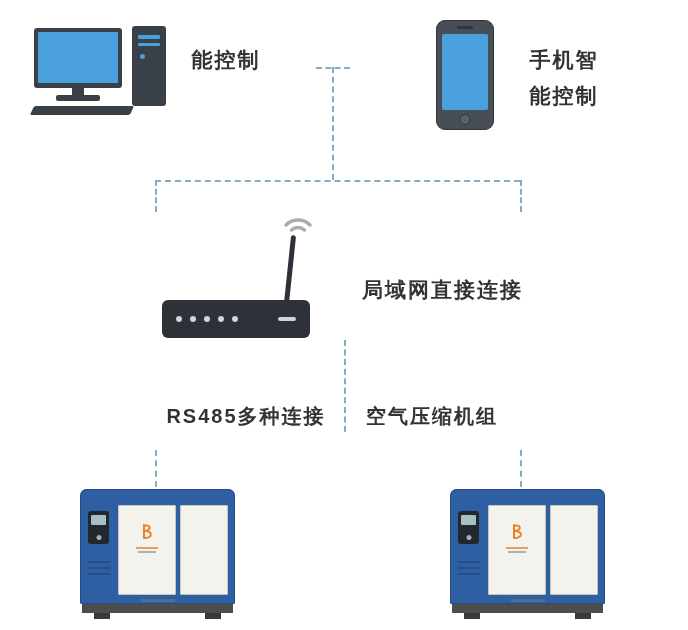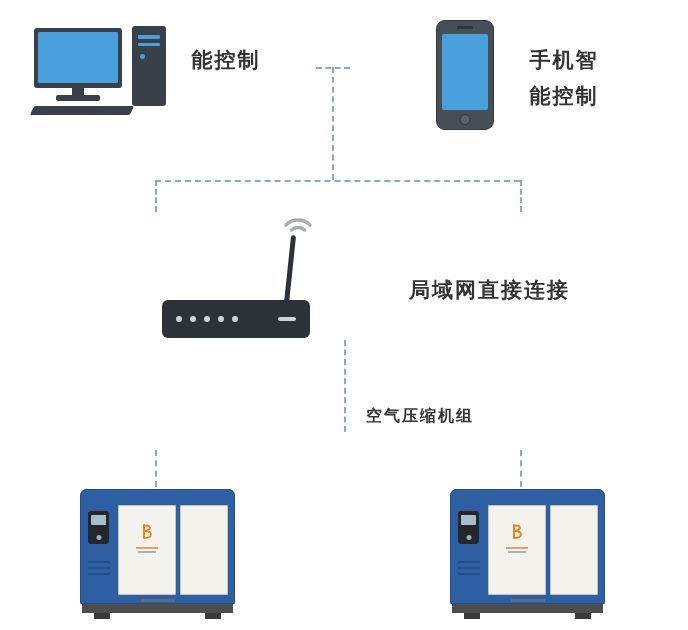--- a/index.html
+++ b/index.html
@@ -113,23 +113,24 @@
     <div class="router-body">
       <div class="router-dot" style="left:14px;"></div>
       <div class="router-dot" style="left:28px;"></div>
       <div class="router-dot" style="left:42px;"></div>
       <div class="router-dot" style="left:56px;"></div>
       <div class="router-dot" style="left:70px;"></div>
       <div class="router-slot"></div>
     </div>
   </div>
 
-  <div class="diagram-label" style="left:362px;top:272px;margin-left:47px;">局域网直接连接</div>
+  <div class="diagram-label" style="left:362px;top:272px;">局域网直接连接</div>
 
-  <div class="diagram-label" style="left:366px;top:398px;font-size:16px;">空气压缩机组</div>
+  <div class="diagram-label" style="left:156px;top:398px;width:180px;font-size:20px;">RS485多种连接</div>
+  <div class="diagram-label" style="left:366px;top:398px;font-size:20px;">空气压缩机组</div>
 
   <div class="compressor" style="left:80px;top:489px;">
     <div class="comp-shell">
       <div class="panel p1"></div>
       <div class="panel p2"></div>
       <div class="ctrl">
         <div class="ctrl-screen"></div>
         <div class="ctrl-dot"></div>
       </div>
       <div class="vent" style="top:72px;"></div>

